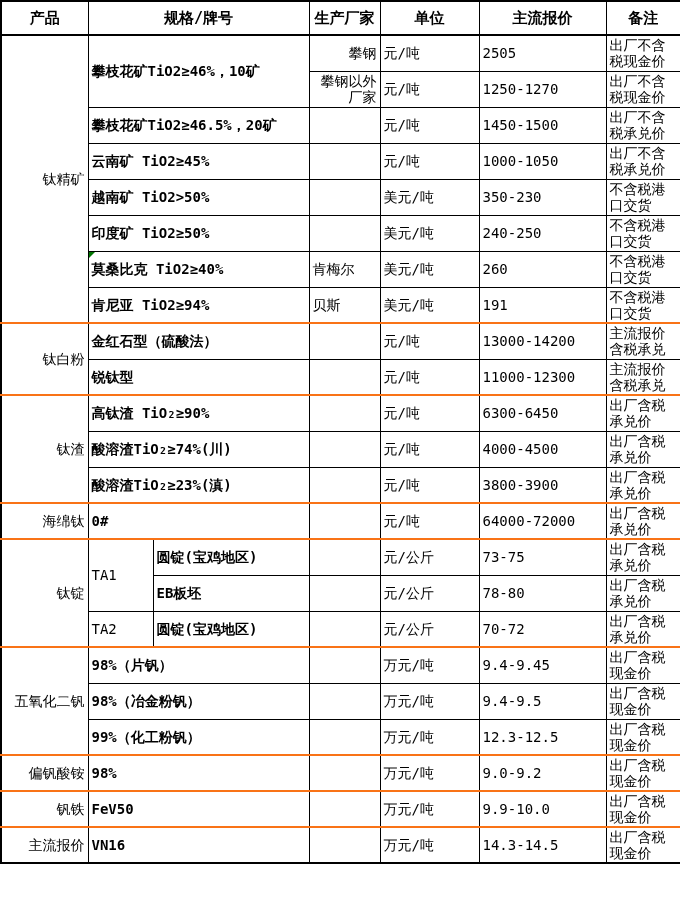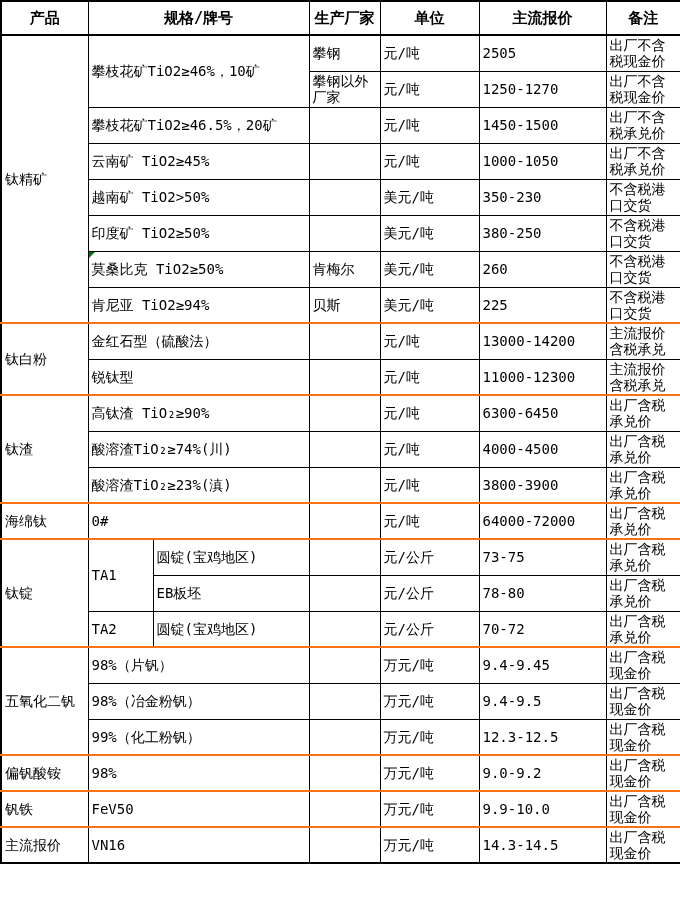--- a/index.html
+++ b/index.html
@@ -34,23 +34,23 @@
     font-weight: bold;
     font-size: 15px;
     text-align: center;
     border-bottom: 2px solid #000000;
     margin-top: 28px;
   }
   .price-table thead th.hl { text-align: center; }
   .price-table tbody tr { height: 36px; }
   
   .price-table tr.g > td { border-top: 2px solid #f97316; }
-  .c { text-align: left; }
+  .c { text-align: right; }
   .l { text-align: left; }
-  td.spec { position: relative; }
+  td.spec { position: relative; font-weight: bold; }
   .comment-marker {
     position: absolute;
     top: 0;
     left: 0;
     width: 0;
     height: 0;
     border-top: 6px solid #007400;
     border-right: 6px solid transparent;
   }
 </style>
@@ -110,38 +110,38 @@
       <td colspan="2" class="l spec">越南矿 TiO2&gt;50%</td>
       <td></td>
       <td class="l">美元/吨</td>
       <td class="l">350-230</td>
       <td class="l">不含税港口交货</td>
     </tr>
     <tr>
       <td colspan="2" class="l spec">印度矿 TiO2≥50%</td>
       <td></td>
       <td class="l">美元/吨</td>
-      <td class="l">380-250</td>
+      <td class="l">240-250</td>
       <td class="l">不含税港口交货</td>
     </tr>
     <tr>
       <td colspan="2" class="l spec">
         <span class="comment-marker"></span>
-        <span>莫桑比克 TiO2≥50%</span>
+        <span>莫桑比克 TiO2≥40%</span>
       </td>
       <td class="l">肯梅尔</td>
       <td class="l">美元/吨</td>
       <td class="l">260</td>
       <td class="l">不含税港口交货</td>
     </tr>
     <tr>
       <td colspan="2" class="l spec">肯尼亚 TiO2≥94%</td>
       <td class="l">贝斯</td>
       <td class="l">美元/吨</td>
-      <td class="l">225</td>
+      <td class="l">191</td>
       <td class="l">不含税港口交货</td>
     </tr>
     <tr class="g">
       <td rowspan="2" class="c">钛白粉</td>
       <td colspan="2" class="l spec">金红石型（硫酸法）</td>
       <td></td>
       <td class="l">元/吨</td>
       <td class="l">13000-14200</td>
       <td class="l">主流报价含税承兑</td>
     </tr>

